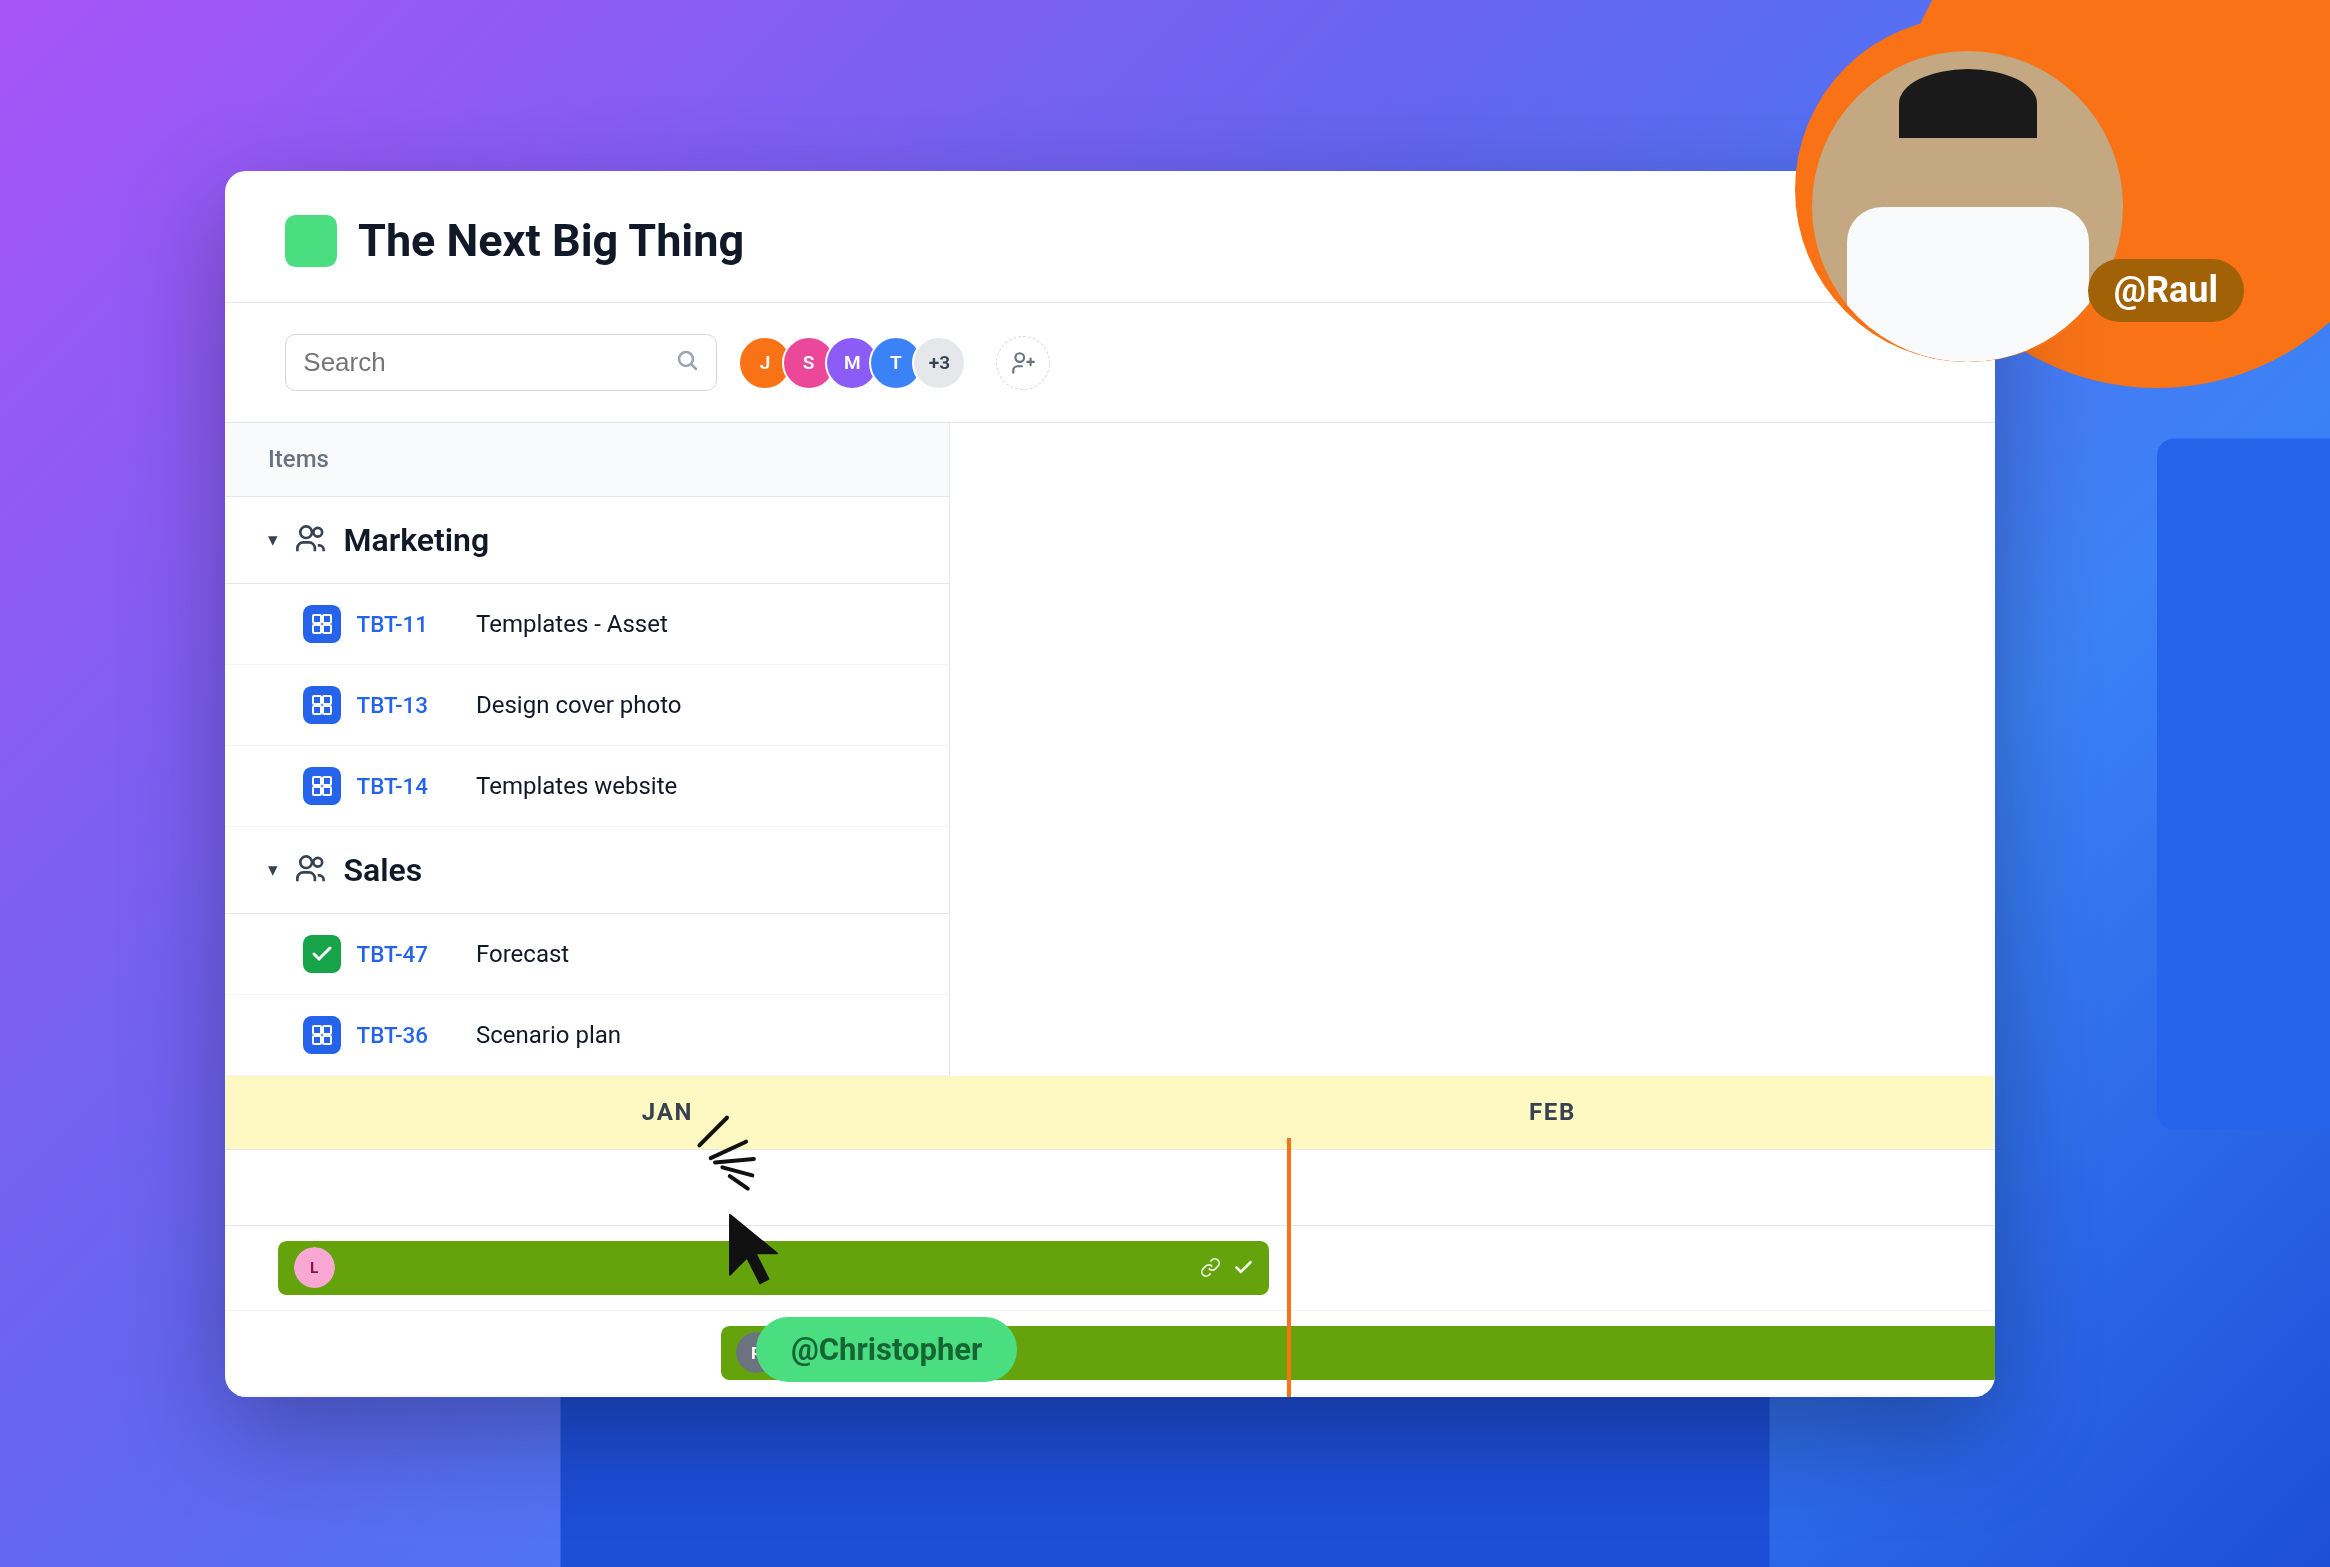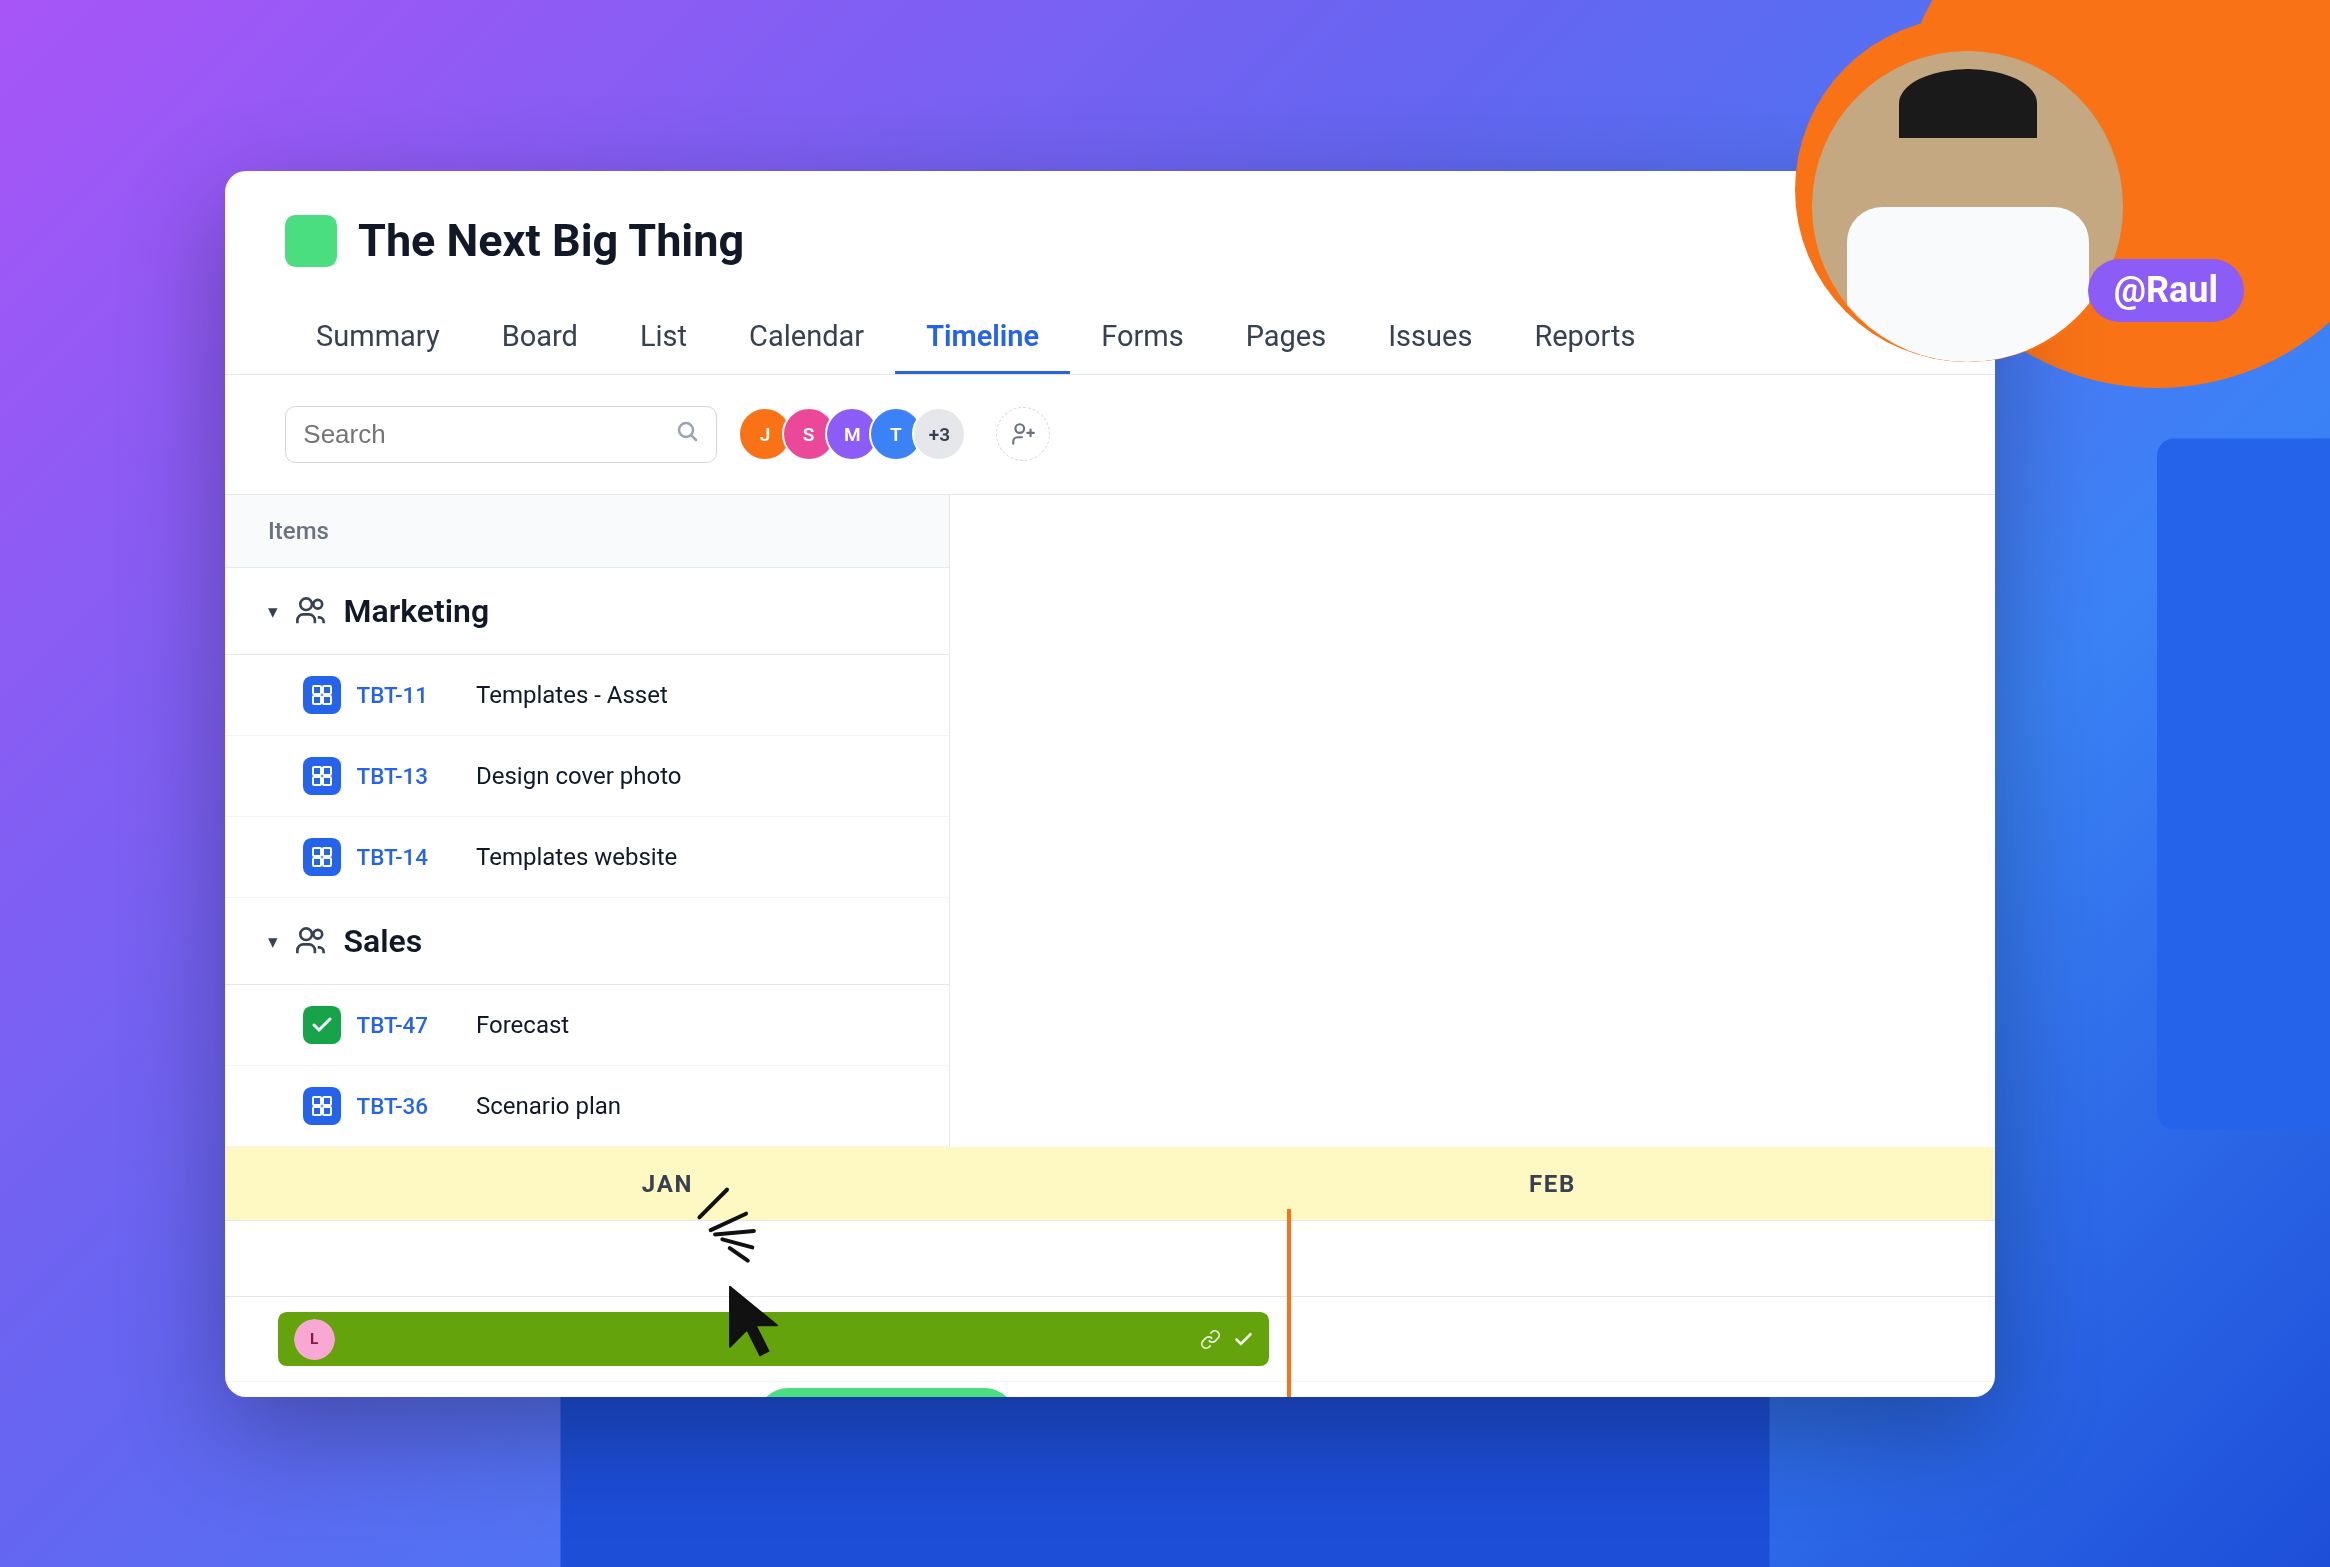--- a/index.html
+++ b/index.html
@@ -63,21 +63,21 @@
       display: flex;
       align-items: flex-end;
       justify-content: center;
       z-index: 10;
     }
 
     .raul-label {
       position: absolute;
       top: 259px;
       right: 86px;
-      background: #8b5cf6;
+      background: #a16207;
       color: white;
       font-size: 36px;
       font-weight: 700;
       padding: 10.4px 26px;
       border-radius: 43px;
       z-index: 20;
     }
 
     
     .app-card {
@@ -459,31 +459,20 @@
 
 <div class="app-card">
 
   <div class="app-header">
 
     <div class="project-title-row">
       <div class="project-icon"></div>
       <span class="project-title">The Next Big Thing</span>
     </div>
 
-    <nav class="nav-tabs">
-      <a class="nav-tab">Summary</a>
-      <a class="nav-tab">Board</a>
-      <a class="nav-tab">List</a>
-      <a class="nav-tab">Calendar</a>
-      <a class="nav-tab active">Timeline</a>
-      <a class="nav-tab">Forms</a>
-      <a class="nav-tab">Pages</a>
-      <a class="nav-tab">Issues</a>
-      <a class="nav-tab">Reports</a>
-    </nav>
   </div>
 
   <div class="toolbar">
     <div class="search-box">
       <input type="text" placeholder="Search" style="">
       <span class="search-icon">
         <svg width="24" height="24" viewBox="0 0 24 24" fill="none" stroke="#9ca3af" stroke-width="2.5" stroke-linecap="round">
           <circle cx="11" cy="11" r="7"></circle>
           <line x1="21" y1="21" x2="16.65" y2="16.65"></line>
         </svg>

